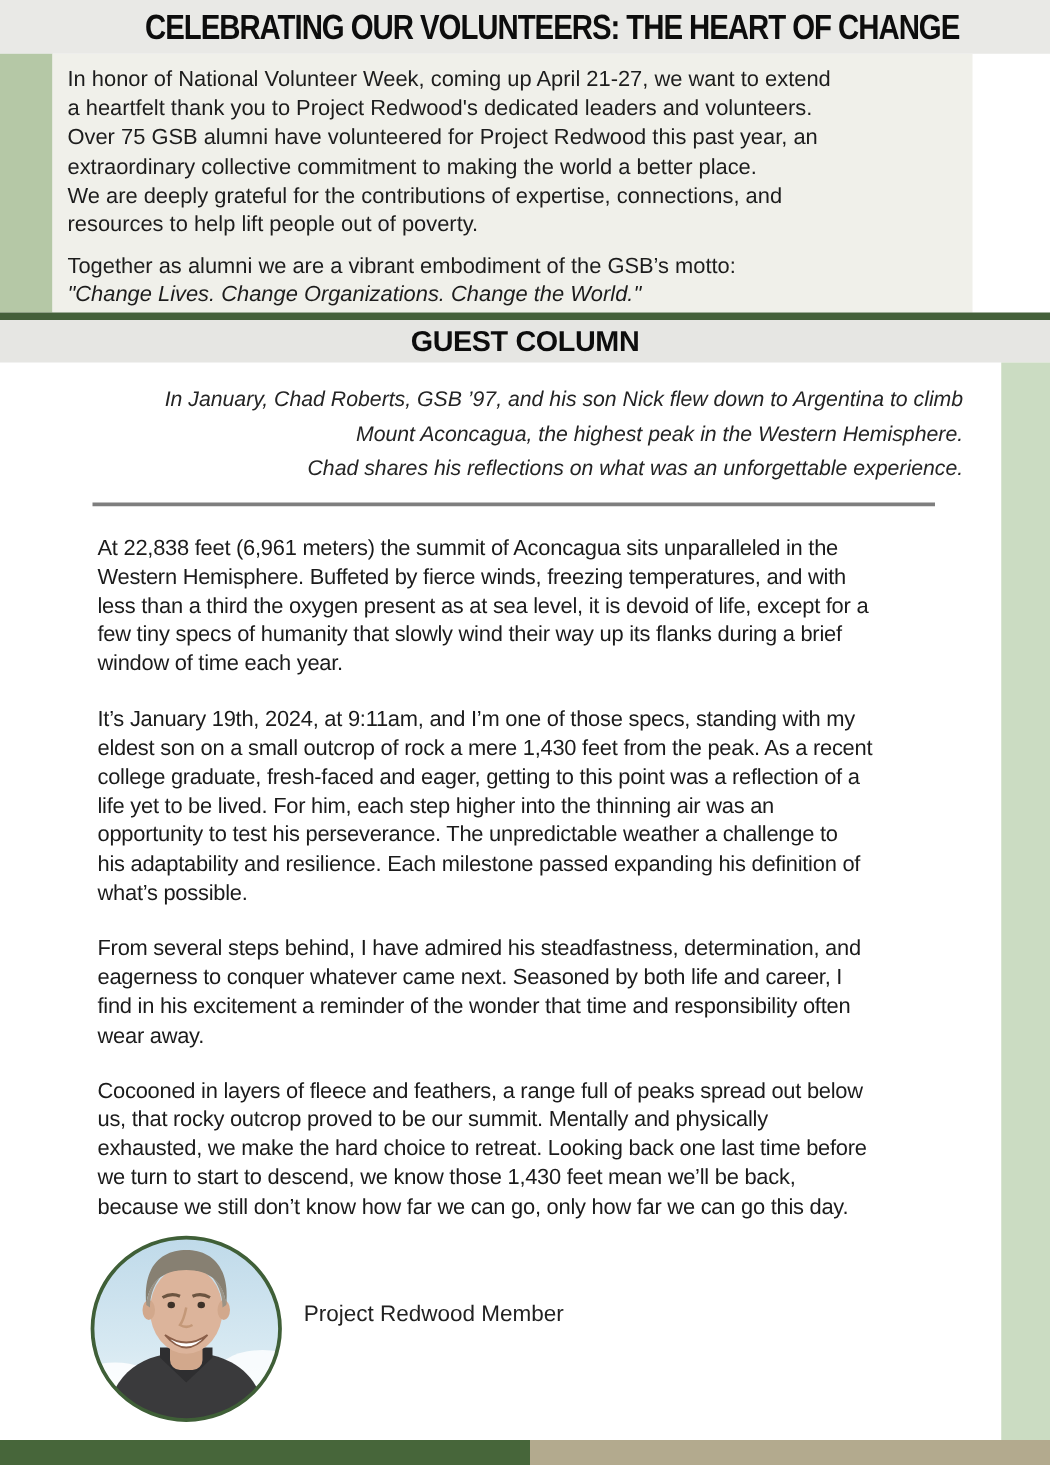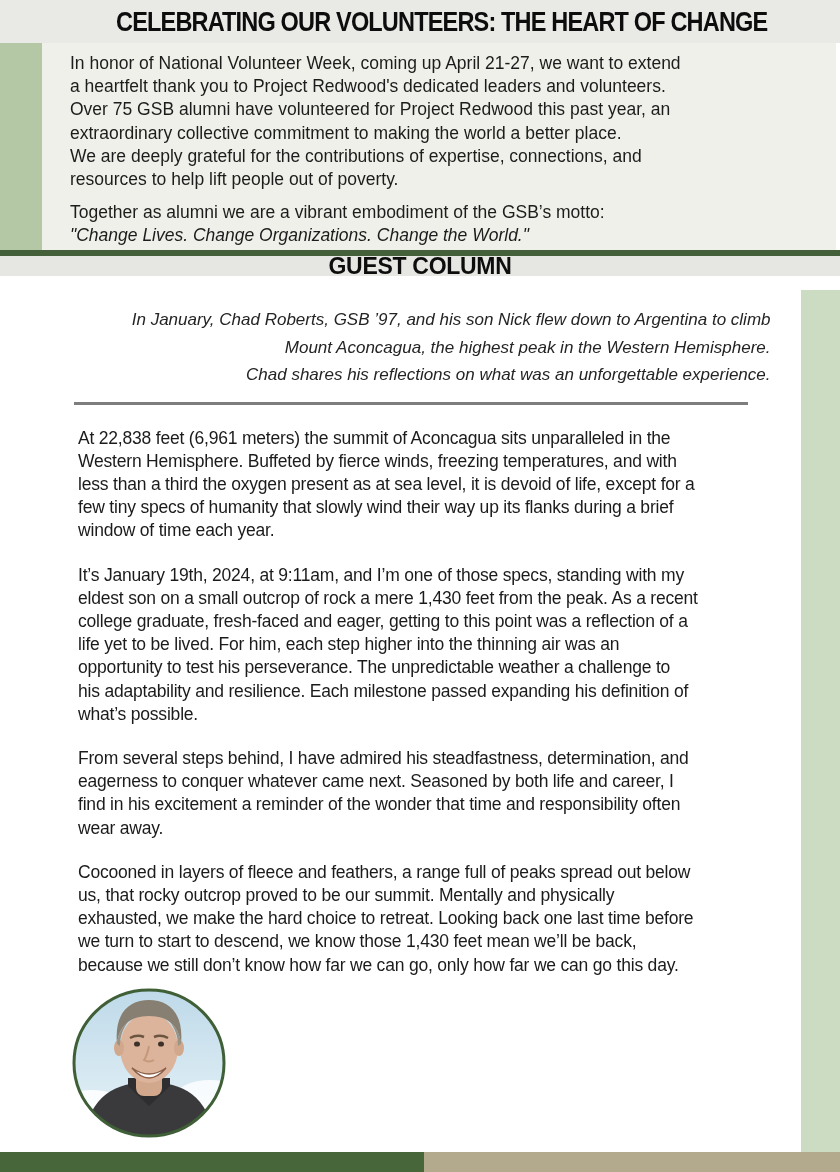--- a/index.html
+++ b/index.html
@@ -23,39 +23,39 @@
     color: #0d0d0d; white-space: nowrap;
     transform: scaleX(0.84); transform-origin: center;
   }
 
   
   .left-strip {
     position: absolute; top: 43px; left: 0; width: 42px; height: 207px;
     background: var(--left-strip);
   }
   .intro-panel {
-    position: absolute; top: 43px; left: 42px; width: 794px; height: 207px;
+    position: absolute; top: 43px; left: 42px; width: 736px; height: 207px;
     background: var(--panel-bg);
     box-sizing: border-box;
-    padding: 9px 40px 0 28px;
+    padding: 9px 40px 0 12px;
   }
   .intro-par {
     font-size: 17.5px; line-height: 23.2px; color: #1c1c1c;
     white-space: pre-line;
   }
   .motto-lead { margin-top: 10px; font-size: 17.5px; line-height: 23.2px; color: #1c1c1c; }
   .motto-quote { font-style: italic; font-size: 17.5px; line-height: 23.2px; color: #1c1c1c; }
 
   
   .dark-rule {
     position: absolute; top: 250px; left: 0; width: 840px; height: 6px;
     background: var(--dark-rule);
   }
   .guest-band {
-    position: absolute; top: 256px; left: 0; width: 840px; height: 20px;
+    position: absolute; top: 256px; left: 0; width: 840px; height: 34px;
     background: var(--guest-band-bg);
     display: flex; align-items: center; justify-content: center;
   }
   .guest-title {
     font-size: 23px; font-weight: 800; letter-spacing: -0.3px; color: #0d0d0d;
   }
 
   
   .right-strip {
     position: absolute; top: 290px; right: 0; width: 39px; height: 862px;
@@ -186,18 +186,19 @@
       <ellipse cx="91" cy="58" rx="3" ry="2.6" fill="#3d3229"></ellipse>
 
       <path d="M79,60 Q77,70 74,74 Q79,77 84,74" stroke="#c49878" stroke-width="2" fill="none"></path>
 
       <path d="M62,82 Q79,94 96,82 Q79,102 62,82 Z" fill="#ffffff" stroke="#8a5f49" stroke-width="1.5"></path>
     </g>
     <ellipse cx="79" cy="77" rx="75" ry="73" fill="none" stroke="#3f5f37" stroke-width="3"></ellipse>
   </svg>
 </div>
 <div class="author-caption">
+  <div class="author-role">Project Redwood Member</div>
 </div>
 
 <div class="bottom-bar">
   <div class="bottom-bar-green"></div>
   <div class="bottom-bar-tan"></div>
 </div>
 
 </body></html>

